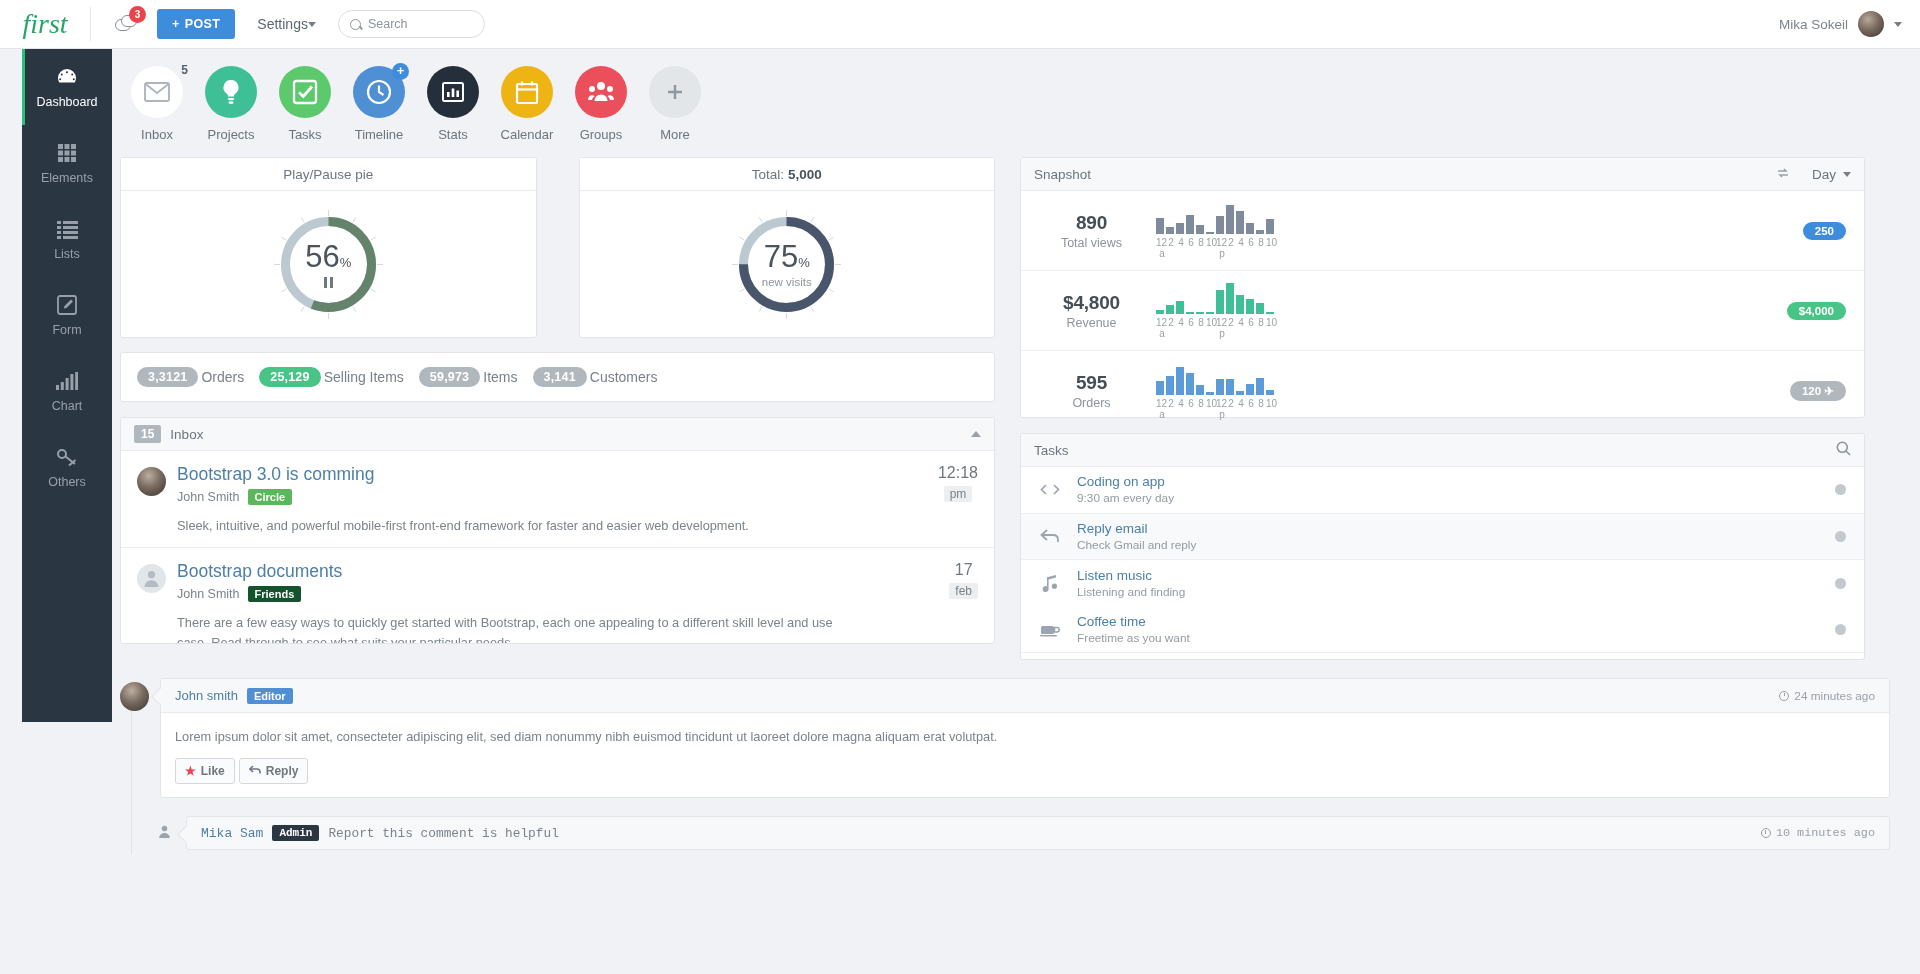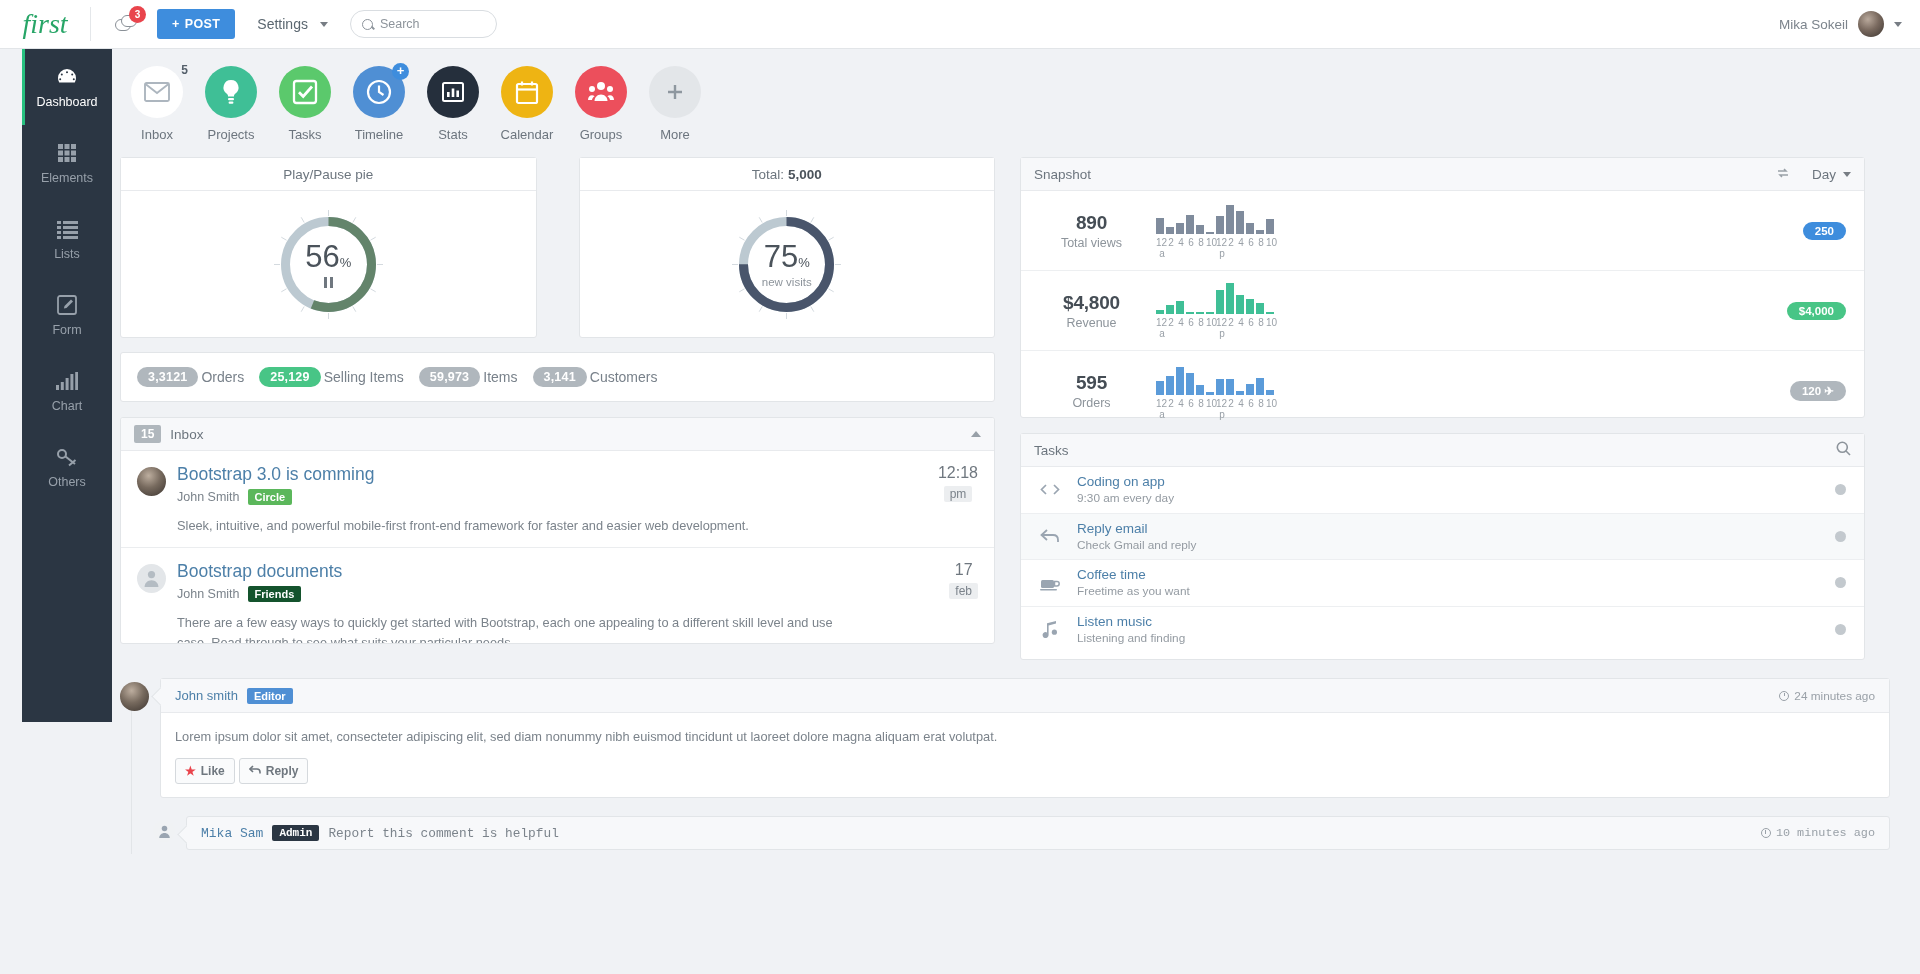--- a/index.html
+++ b/index.html
@@ -36,21 +36,21 @@
     border-radius: 50%; width: 17px; height: 17px; line-height: 17px; text-align: center;
   }
   .post-btn {
     margin-left: 10px; background: #3e8ddd; color: #fff; border: none;
     height: 30px; padding: 0 15px; border-radius: 3px;
     font-size: 12.5px; font-weight: bold; letter-spacing: .4px; cursor: pointer;
     display: flex; align-items: center; gap: 5px;
   }
   .settings-menu {
     margin-left: 22px; font-size: 14px; color: #5b6770; cursor: pointer;
-    display: flex; align-items: center; gap: 12px;
+    display: flex; align-items: center; gap: 0;
   }
   .caret { width: 0; height: 0; border-left: 4px solid transparent; border-right: 4px solid transparent; border-top: 5px solid #777d84; }
   .search-box {
     margin-left: 22px; width: 147px; height: 28px;
     border: 1px solid #d9dde1; border-radius: 15px; background: #fff;
     display: flex; align-items: center; padding: 0 11px; gap: 7px;
   }
   .search-box input {
     border: none; outline: none; font-size: 12.5px; color: #6b737b; width: 100%;
     font-family: "Liberation Sans", sans-serif; background: transparent;
@@ -732,45 +732,45 @@
                 <path d="M1.8 7H13c3 0 5 2 5 5v2"></path>
             </svg>
           </span>
           <span>
             <div class="task-title">Reply email</div>
             <div class="task-sub">Check Gmail and reply</div>
           </span>
           <span class="task-dot"></span>
         </div>
 
+        <div class="task-row" style="border-bottom:none;">
+          <span class="task-ico">
+            <svg width="16" height="17" viewBox="0 0 16 17" fill="#9aa5b1">
+              <path d="M14 0L5 2.2v9.2a3 3 0 1 0 1.6 2.6V4.4L14 2.6z"></path>
+              <circle cx="12.4" cy="11.2" r="2.6"></circle>
+            </svg>
+          </span>
+          <span>
+            <div class="task-title">Listen music</div>
+            <div class="task-sub">Listening and finding</div>
+          </span>
+          <span class="task-dot"></span>
+        </div>
+
         <div class="task-row">
           <span class="task-ico">
             <svg width="20" height="16" viewBox="0 0 20 16" fill="#9aa5b1">
               <rect x="1" y="5" width="13" height="8" rx="1.5"></rect>
               <path d="M14.5 6.5h2.5a2.2 2.2 0 0 1 0 4.4h-2.5z" fill="none" stroke="#9aa5b1" stroke-width="1.5"></path>
               <rect x="0" y="14" width="17" height="1.6" rx=".8"></rect>
             </svg>
           </span>
           <span>
             <div class="task-title">Coffee time</div>
             <div class="task-sub">Freetime as you want</div>
-          </span>
-          <span class="task-dot"></span>
-        </div>
-
-        <div class="task-row" style="border-bottom:none;">
-          <span class="task-ico">
-            <svg width="16" height="17" viewBox="0 0 16 17" fill="#9aa5b1">
-              <path d="M14 0L5 2.2v9.2a3 3 0 1 0 1.6 2.6V4.4L14 2.6z"></path>
-              <circle cx="12.4" cy="11.2" r="2.6"></circle>
-            </svg>
-          </span>
-          <span>
-            <div class="task-title">Listen music</div>
-            <div class="task-sub">Listening and finding</div>
           </span>
           <span class="task-dot"></span>
         </div>
       </div>
     </div>
   </div>
 
   <div class="comments">
     <div class="cmt-thread-line"></div>
 

